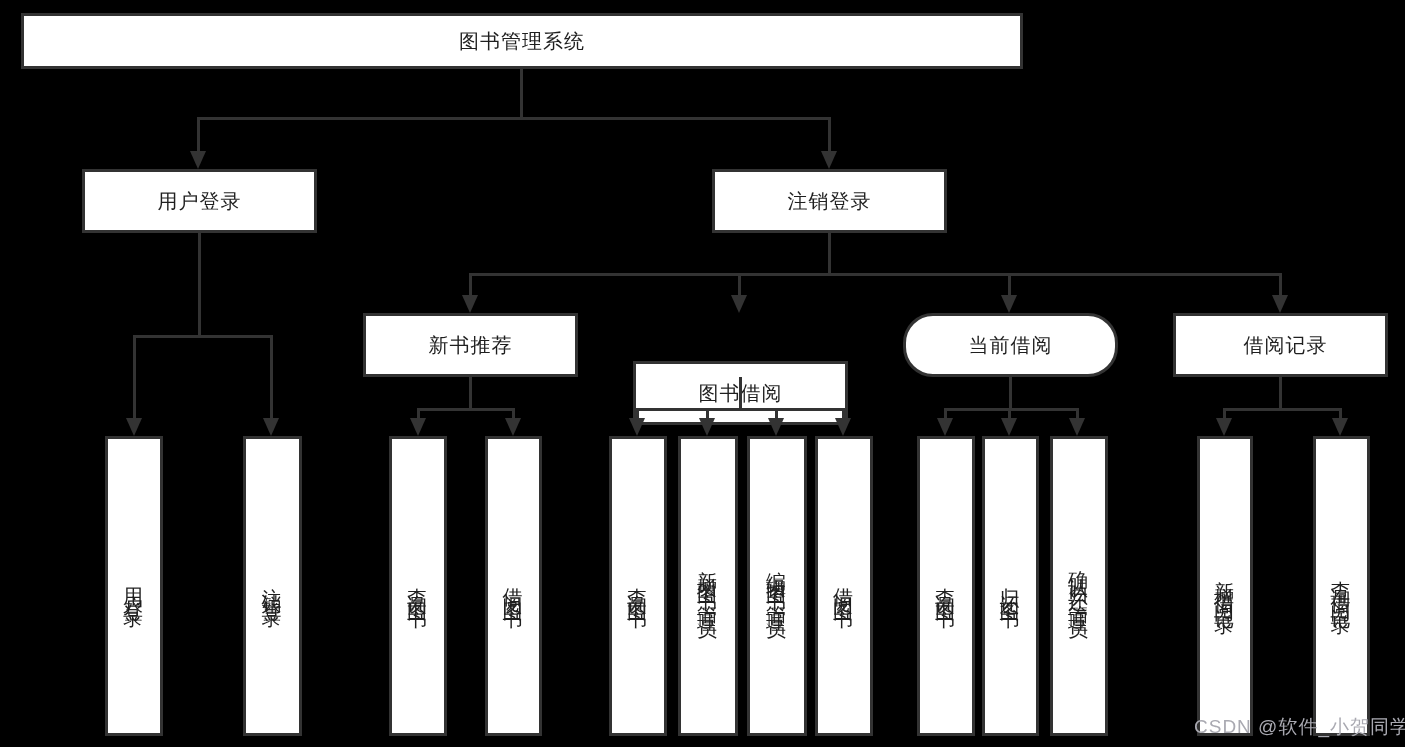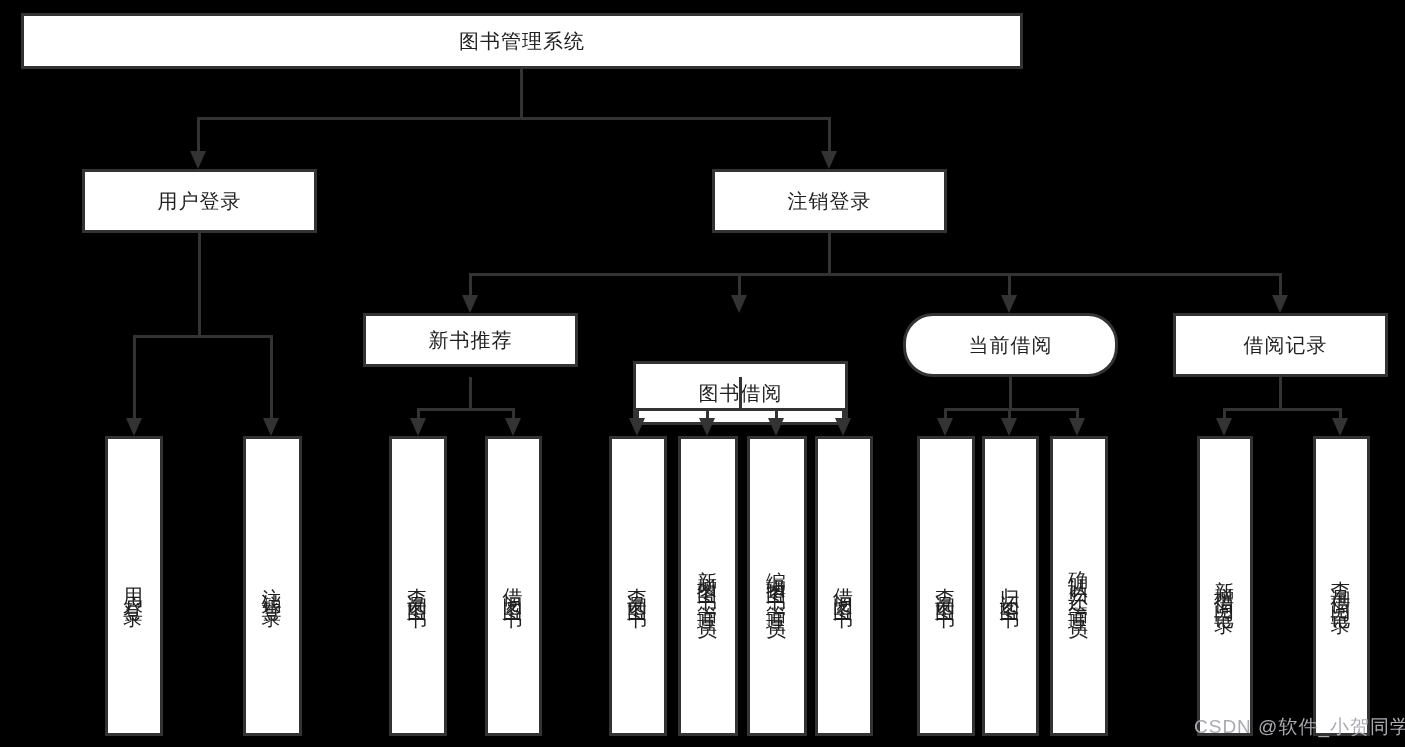--- a/index.html
+++ b/index.html
@@ -75,21 +75,21 @@
   <div class="hline" style="left:469px;top:273px;width:813px;"></div>
   <div class="vline" style="left:469px;top:273px;height:26px;"></div>
   <div class="arrow" style="left:462px;top:295px;"></div>
   <div class="vline" style="left:738px;top:273px;height:26px;"></div>
   <div class="arrow" style="left:731px;top:295px;"></div>
   <div class="vline" style="left:1008px;top:273px;height:26px;"></div>
   <div class="arrow" style="left:1001px;top:295px;"></div>
   <div class="vline" style="left:1279px;top:273px;height:26px;"></div>
   <div class="arrow" style="left:1272px;top:295px;"></div>
 
-  <div class="box" style="left:363px;top:313px;width:215px;height:54px;">新书推荐</div>
+  <div class="box" style="left:363px;top:313px;width:215px;height:64px;">新书推荐</div>
   <div class="box" style="left:633px;top:313px;width:215px;height:64px;margin-top:48px;">图书借阅</div>
   <div class="box" style="left:903px;top:313px;width:215px;height:64px;border-radius:30px;">当前借阅</div>
   <div class="box" style="left:1173px;top:313px;width:215px;height:64px;padding-left:10px;">借阅记录</div>
 
   <div class="vline" style="left:469px;top:377px;height:31px;"></div>
   <div class="hline" style="left:417px;top:408px;width:98px;"></div>
   <div class="vline" style="left:417px;top:408px;height:14px;"></div>
   <div class="arrow" style="left:410px;top:418px;"></div>
   <div class="vline" style="left:512px;top:408px;height:14px;"></div>
   <div class="arrow" style="left:505px;top:418px;"></div>

